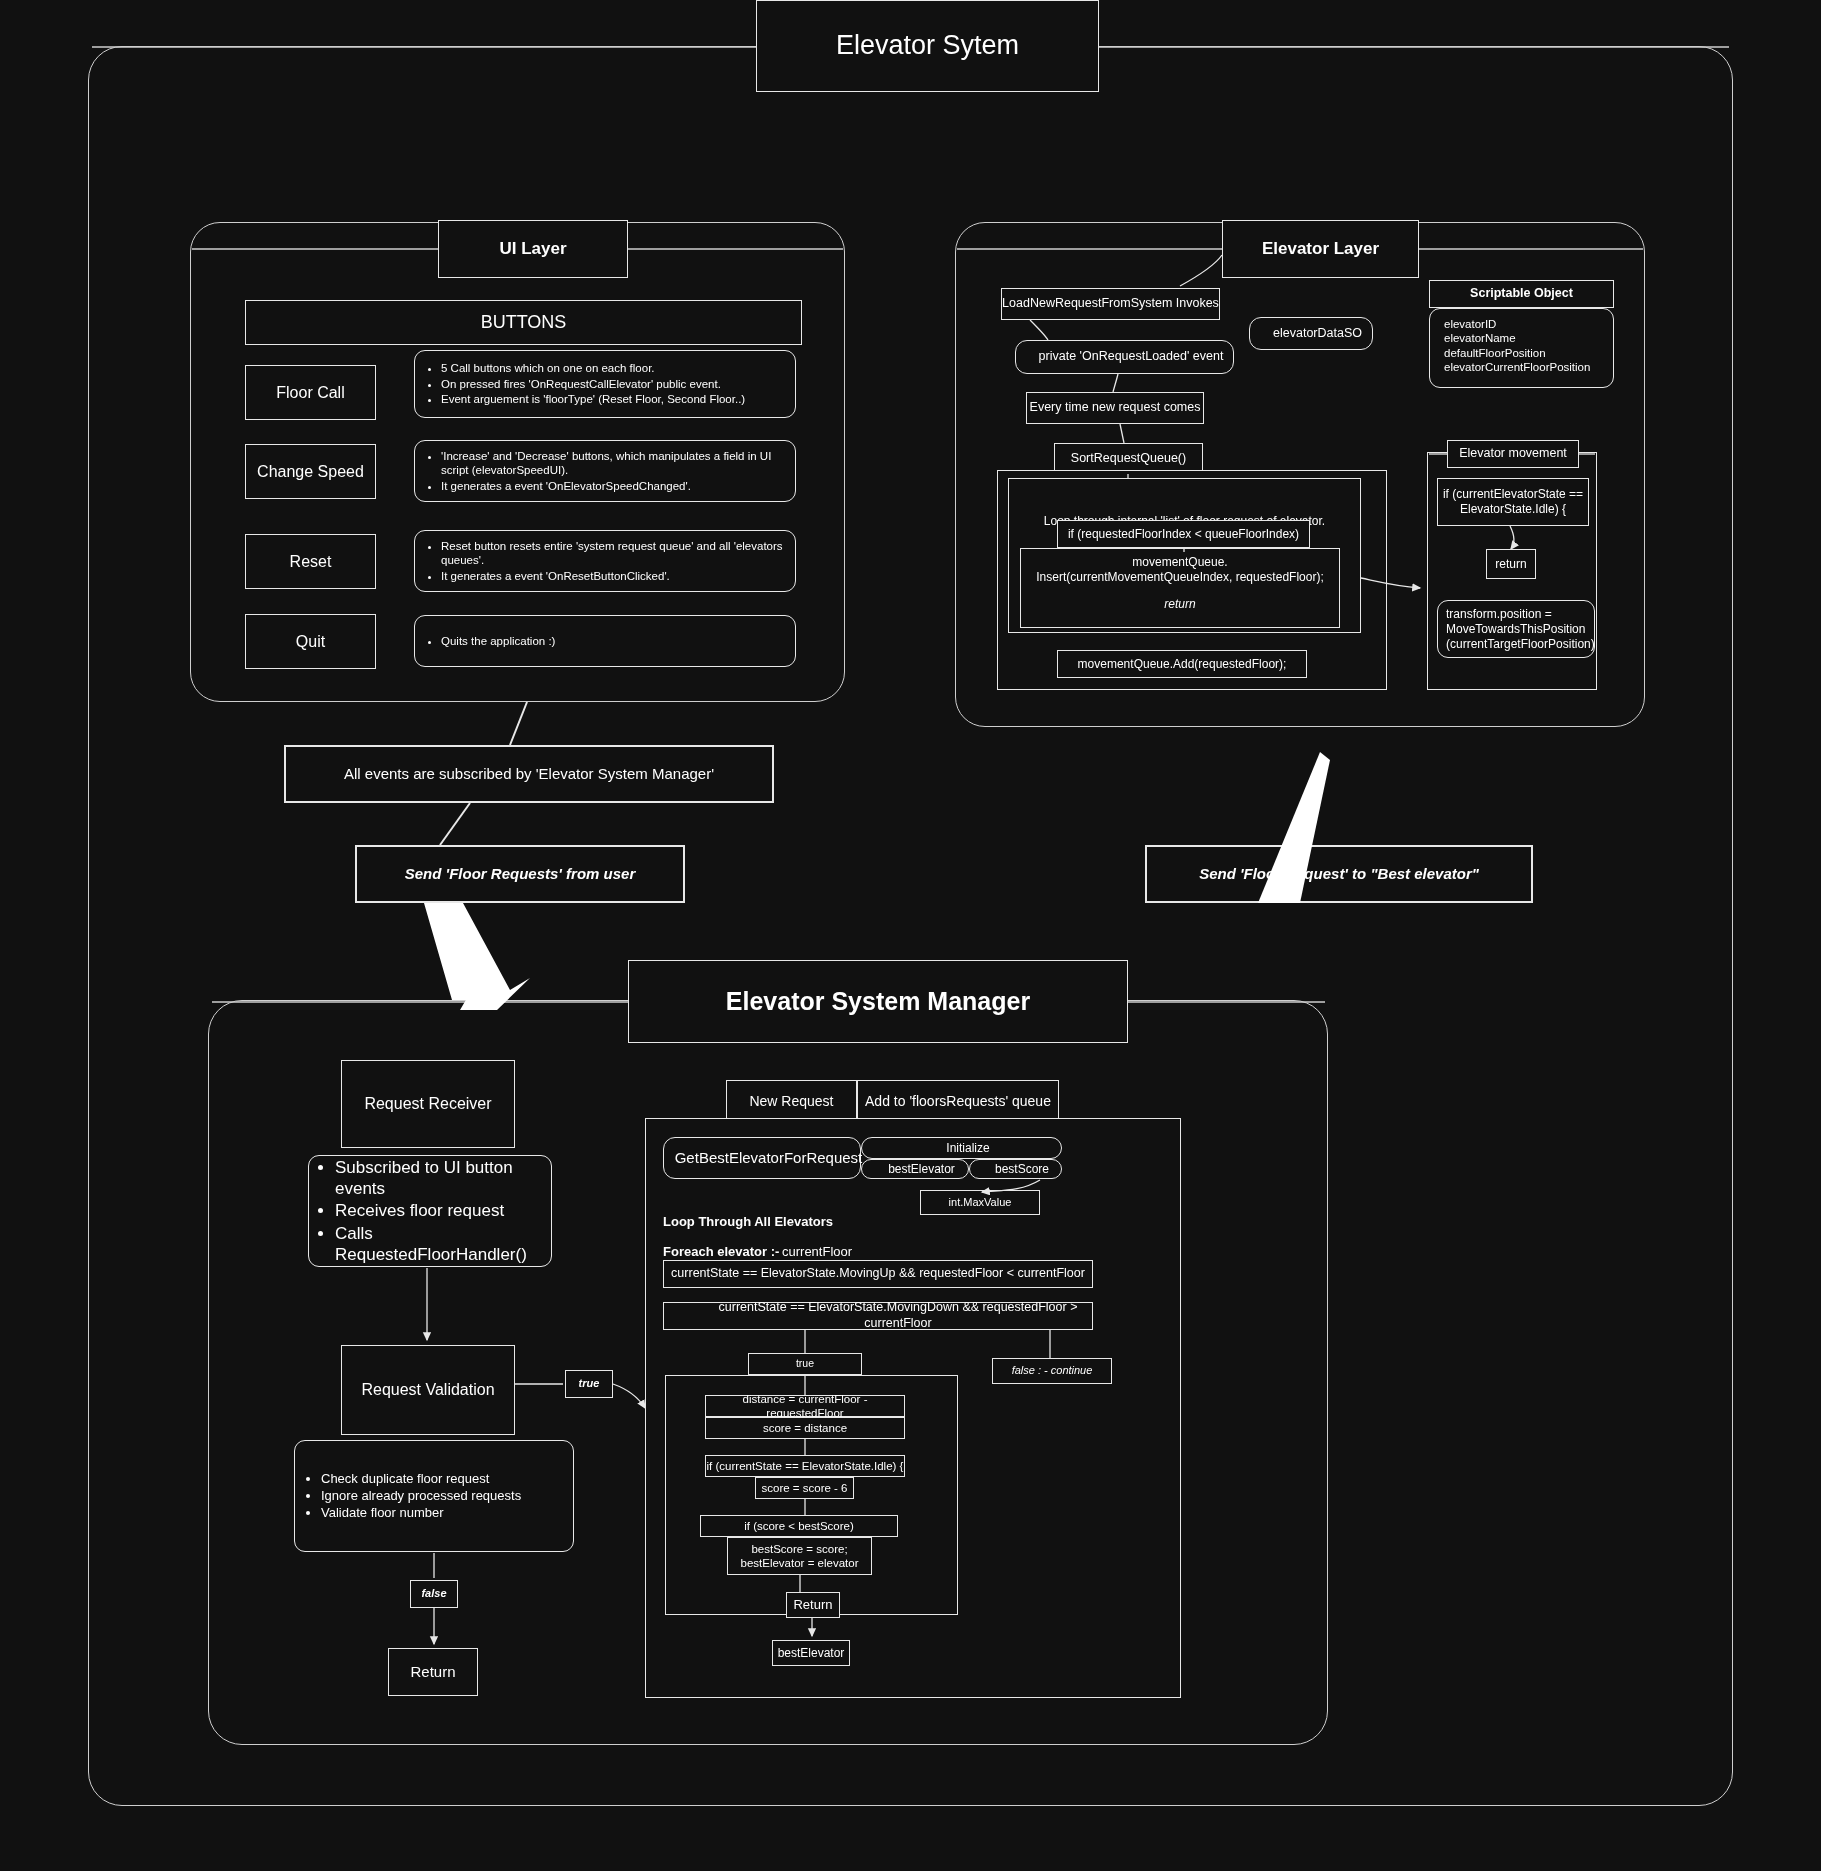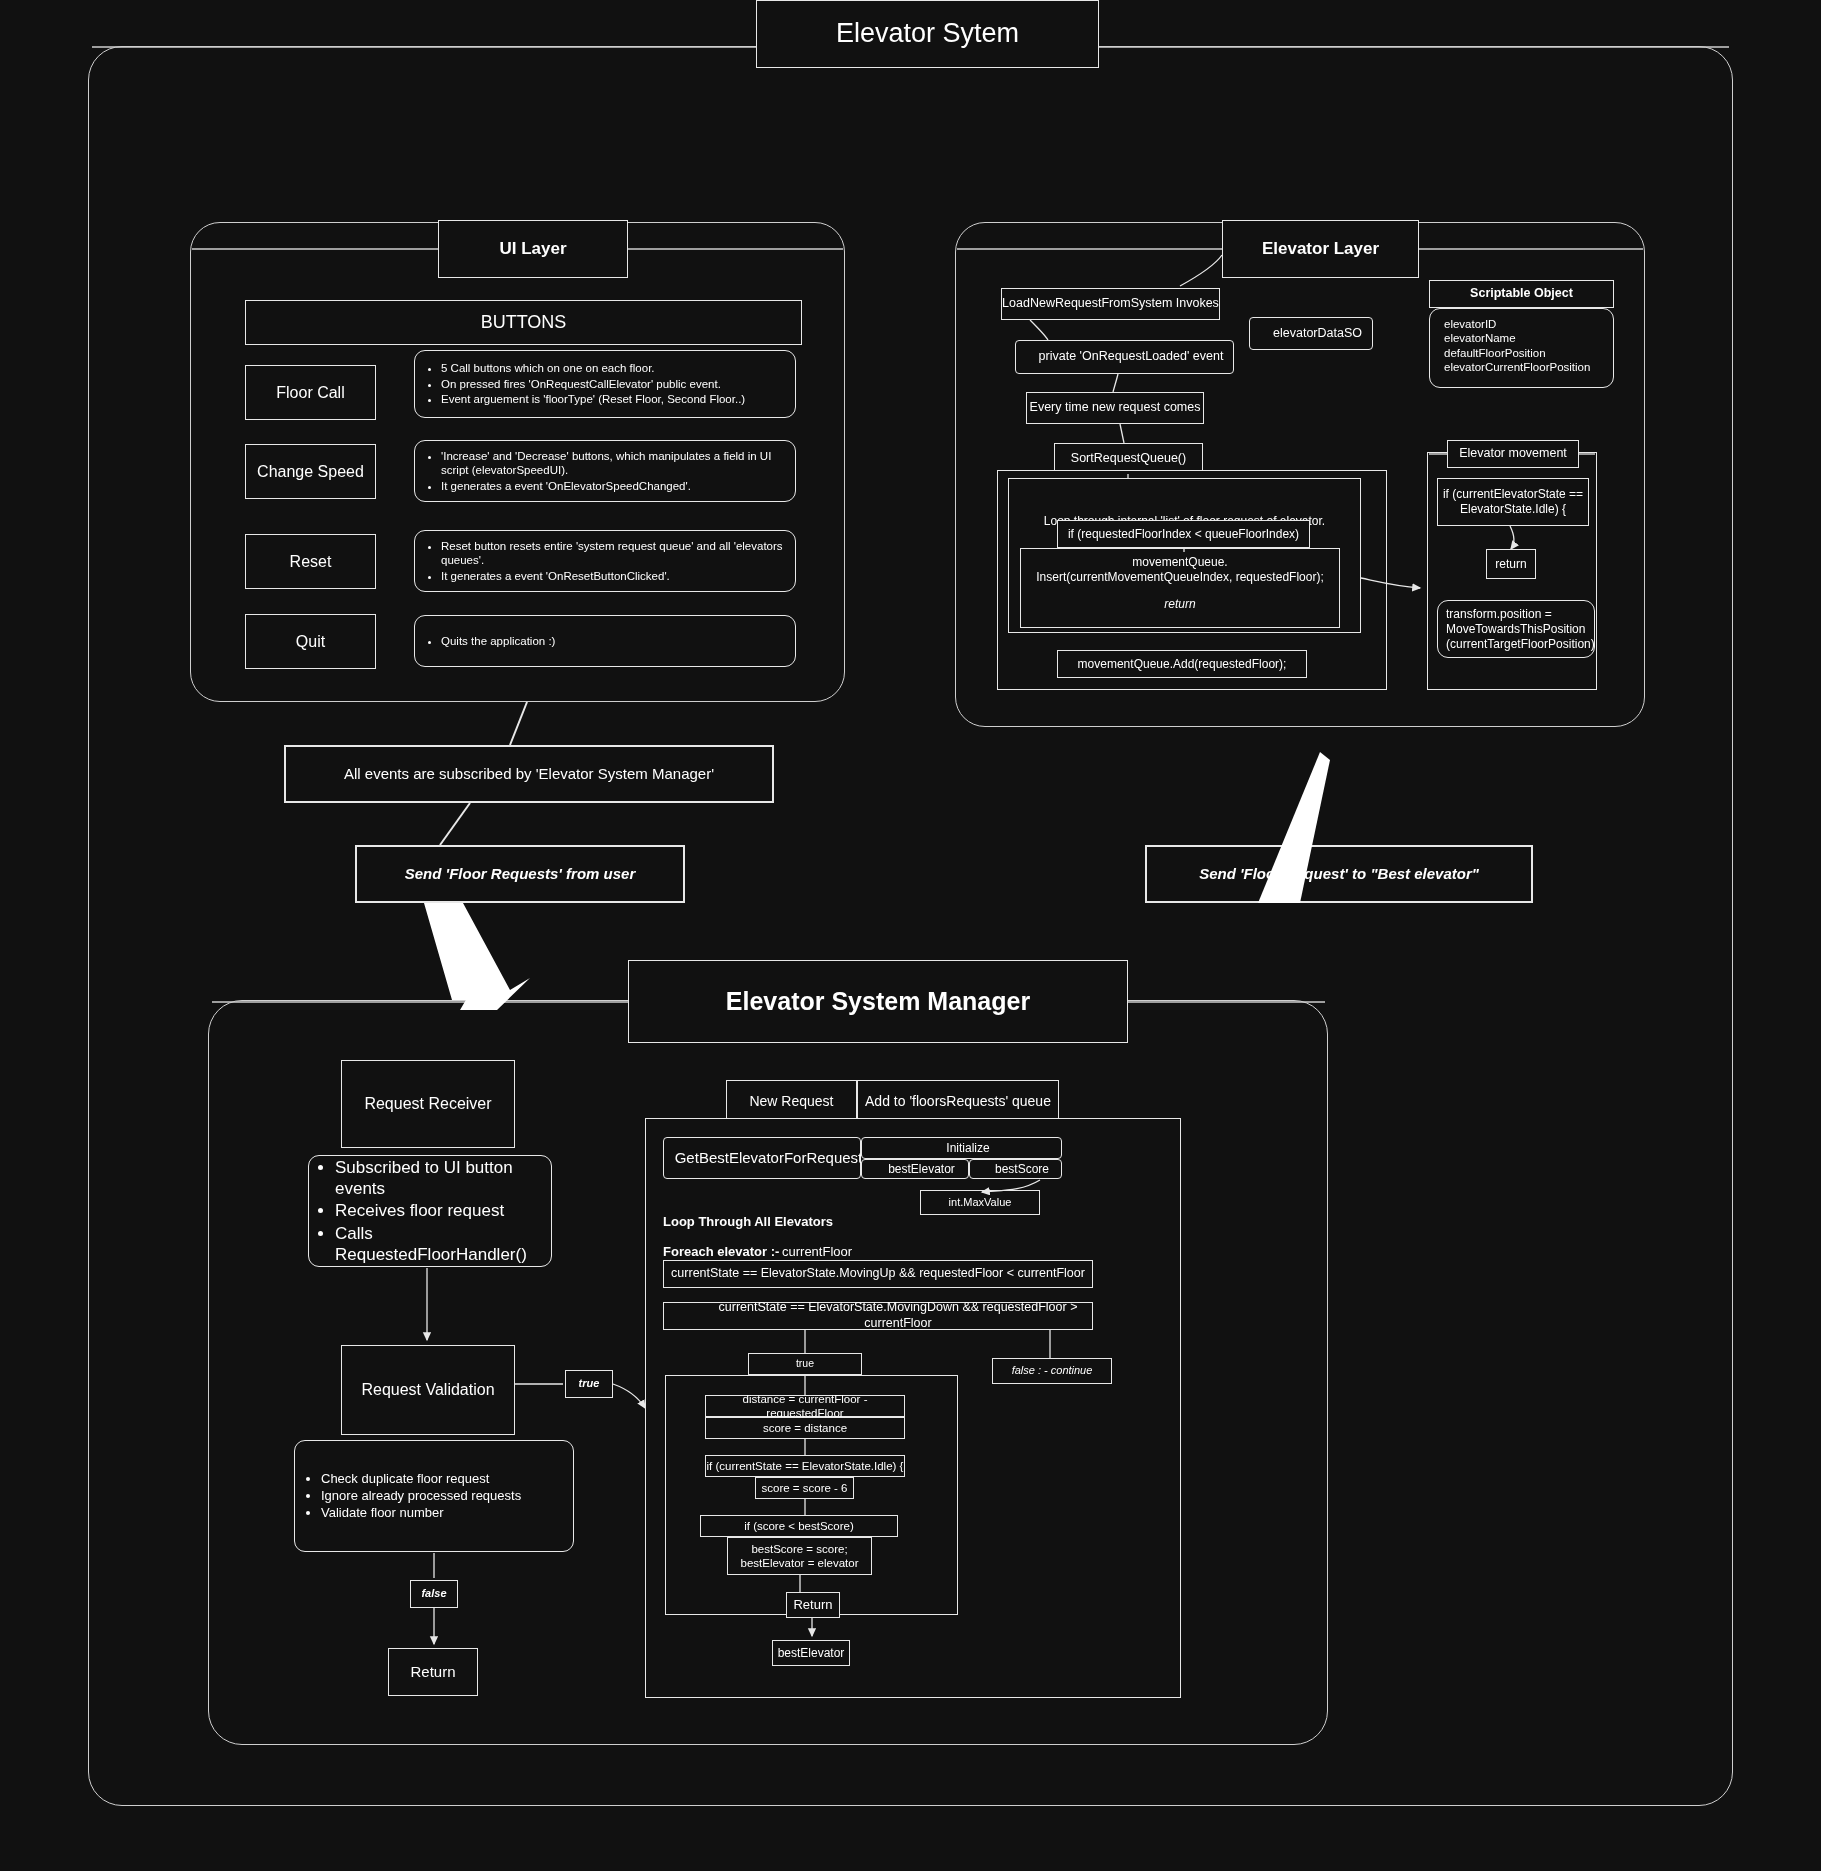--- a/index.html
+++ b/index.html
@@ -23,21 +23,21 @@
     align-items: center;
     justify-content: center;
     text-align: center;
     line-height: 1.25;
   }
   .rounded-container {
     border: 1px solid #cfcfcf;
     border-radius: 34px;
     background: transparent;
   }
-  .rounded-sm { border-radius: 4px; padding-left: 13px; }
+  .rounded-sm { border-radius: 12px; padding-left: 13px; }
   .italic { font-style: italic; }
   .ul {
     margin: 0; padding: 0 0 0 26px;
     text-align: left;
     list-style-type: disc;
   }
   .ul li { margin: 1px 0; }
   .box.left { justify-content: flex-start; text-align: left; border-radius: 11px; }
   .plain { border: none; background: transparent; margin-top: 29px; }
   svg.overlay {
@@ -47,21 +47,21 @@
   }
   .stack { flex-direction: column; }
 </style>
 </head>
 <body>
 
 <div id="canvas">
 
   <div class="abs rounded-container" style="left:88px; top:46px; width:1645px; height:1760px;"></div>
 
-  <div class="abs box" style="left:756px; top:0px; width:343px; height:68px; font-size:27px;">
+  <div class="abs box" style="left:756px; top:0px; width:343px; height:92px; font-size:27px;">
     <span>Elevator Sytem</span>
   </div>
 
   <div class="abs rounded-container" style="left:190px; top:222px; width:655px; height:480px; border-radius:30px;"></div>
 
   <div class="abs box" style="left:438px; top:220px; width:190px; height:58px; font-size:17px; font-weight:bold;">
     <span>UI Layer</span>
   </div>
 
   <div class="abs box" style="left:245px; top:300px; width:557px; height:45px; font-size:18px;">

